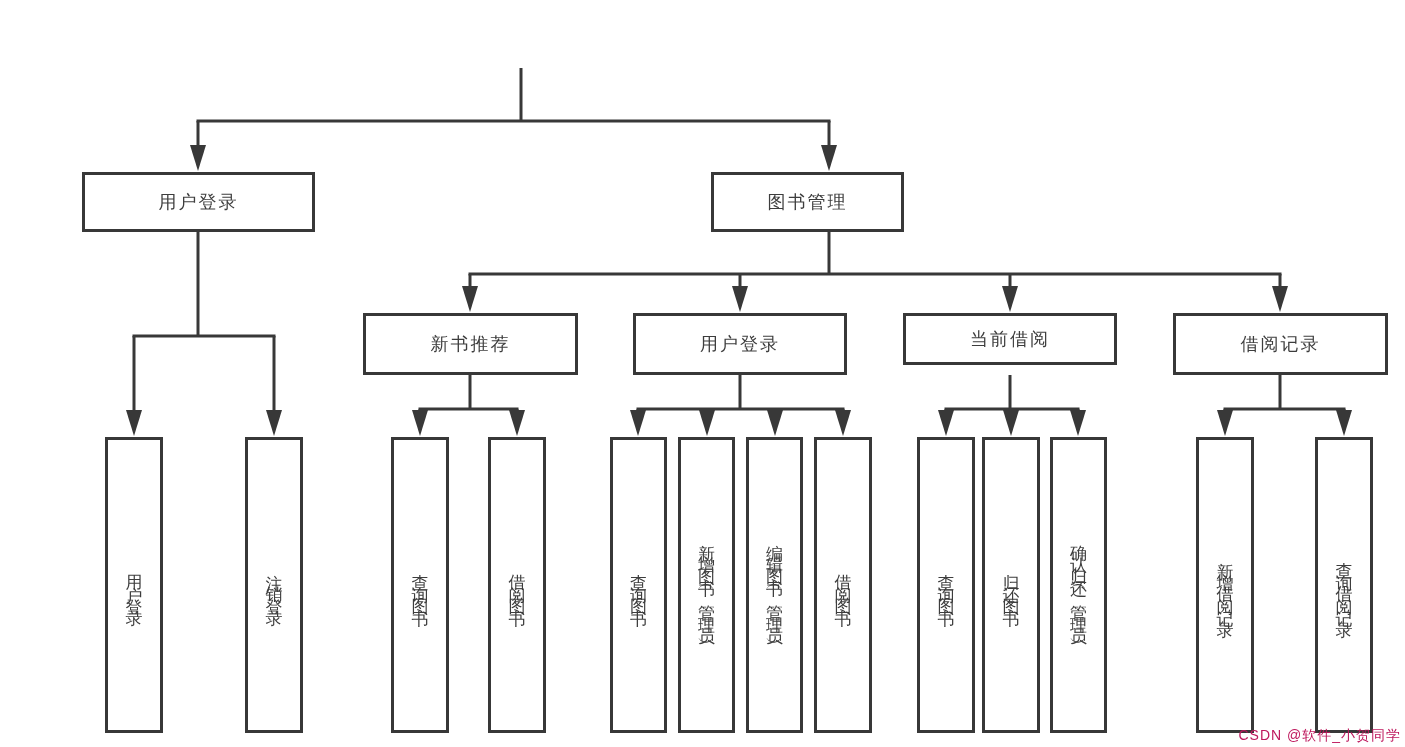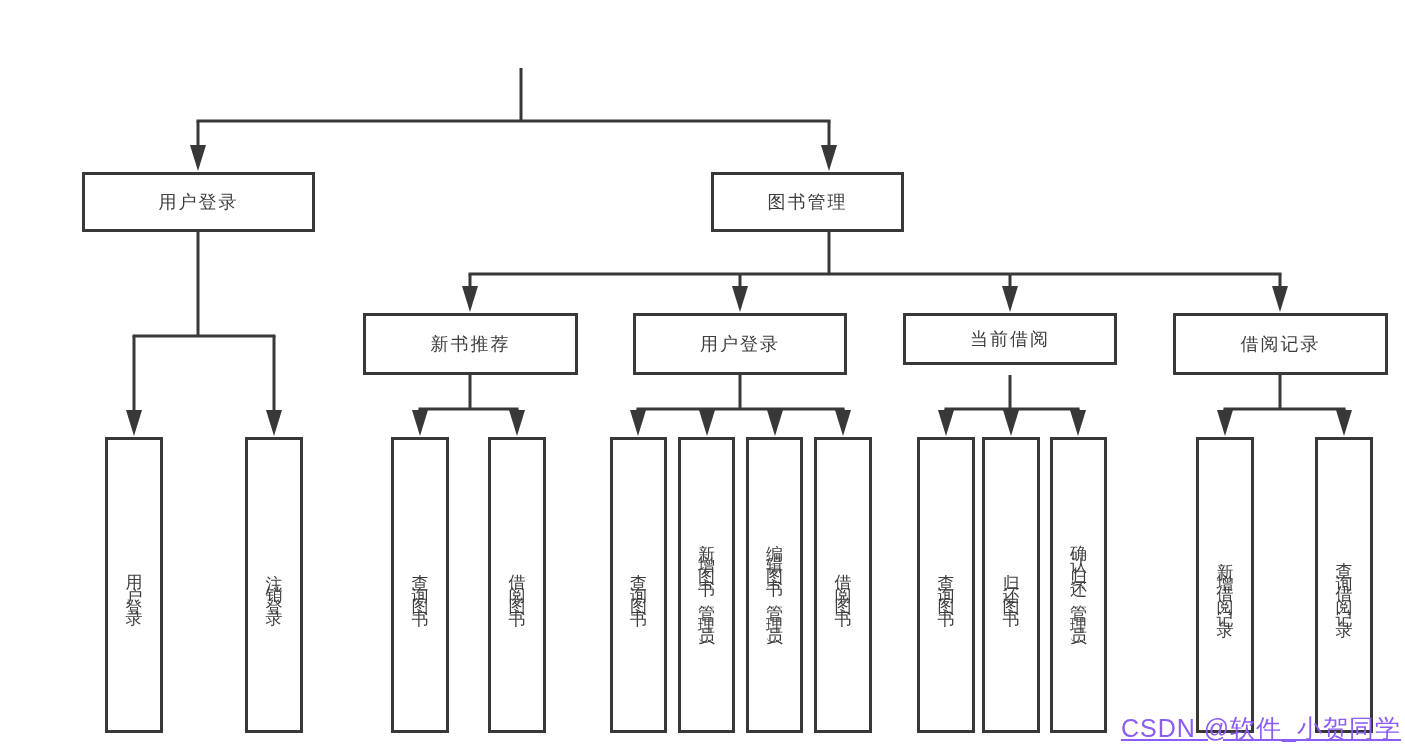--- a/index.html
+++ b/index.html
@@ -13,22 +13,22 @@
     display:flex;align-items:center;justify-content:center;
   }
   .node .lbl{color:#3d3d3d;white-space:nowrap;}
   .node.h .lbl{font-size:18px;letter-spacing:2px;}
   .node.root .lbl{font-size:19px;}
   .node.v .lbl{
     writing-mode:vertical-rl;text-orientation:mixed;
     font-size:17px;letter-spacing:12px;margin:auto;line-height:1;
   }
   .watermark{
-    position:absolute;right:4px;bottom:2px;font-size:25px;color:#8b5cf6;
-    letter-spacing:1px;z-index:5;white-space:nowrap;text-decoration:underline;
+    position:absolute;right:4px;bottom:2px;font-size:14px;color:#be185d;
+    letter-spacing:1px;z-index:5;white-space:nowrap;
   }
 </style>
 </head>
 <body>
 
 <div class="stage">
 
   <svg class="wires" id="wires" viewBox="0 0 1405 747">
       <line x1="521" y1="68" x2="521" y2="121" stroke="#383838" stroke-width="3"></line>
       <line x1="196.5" y1="121" x2="830.5" y2="121" stroke="#383838" stroke-width="3"></line>

